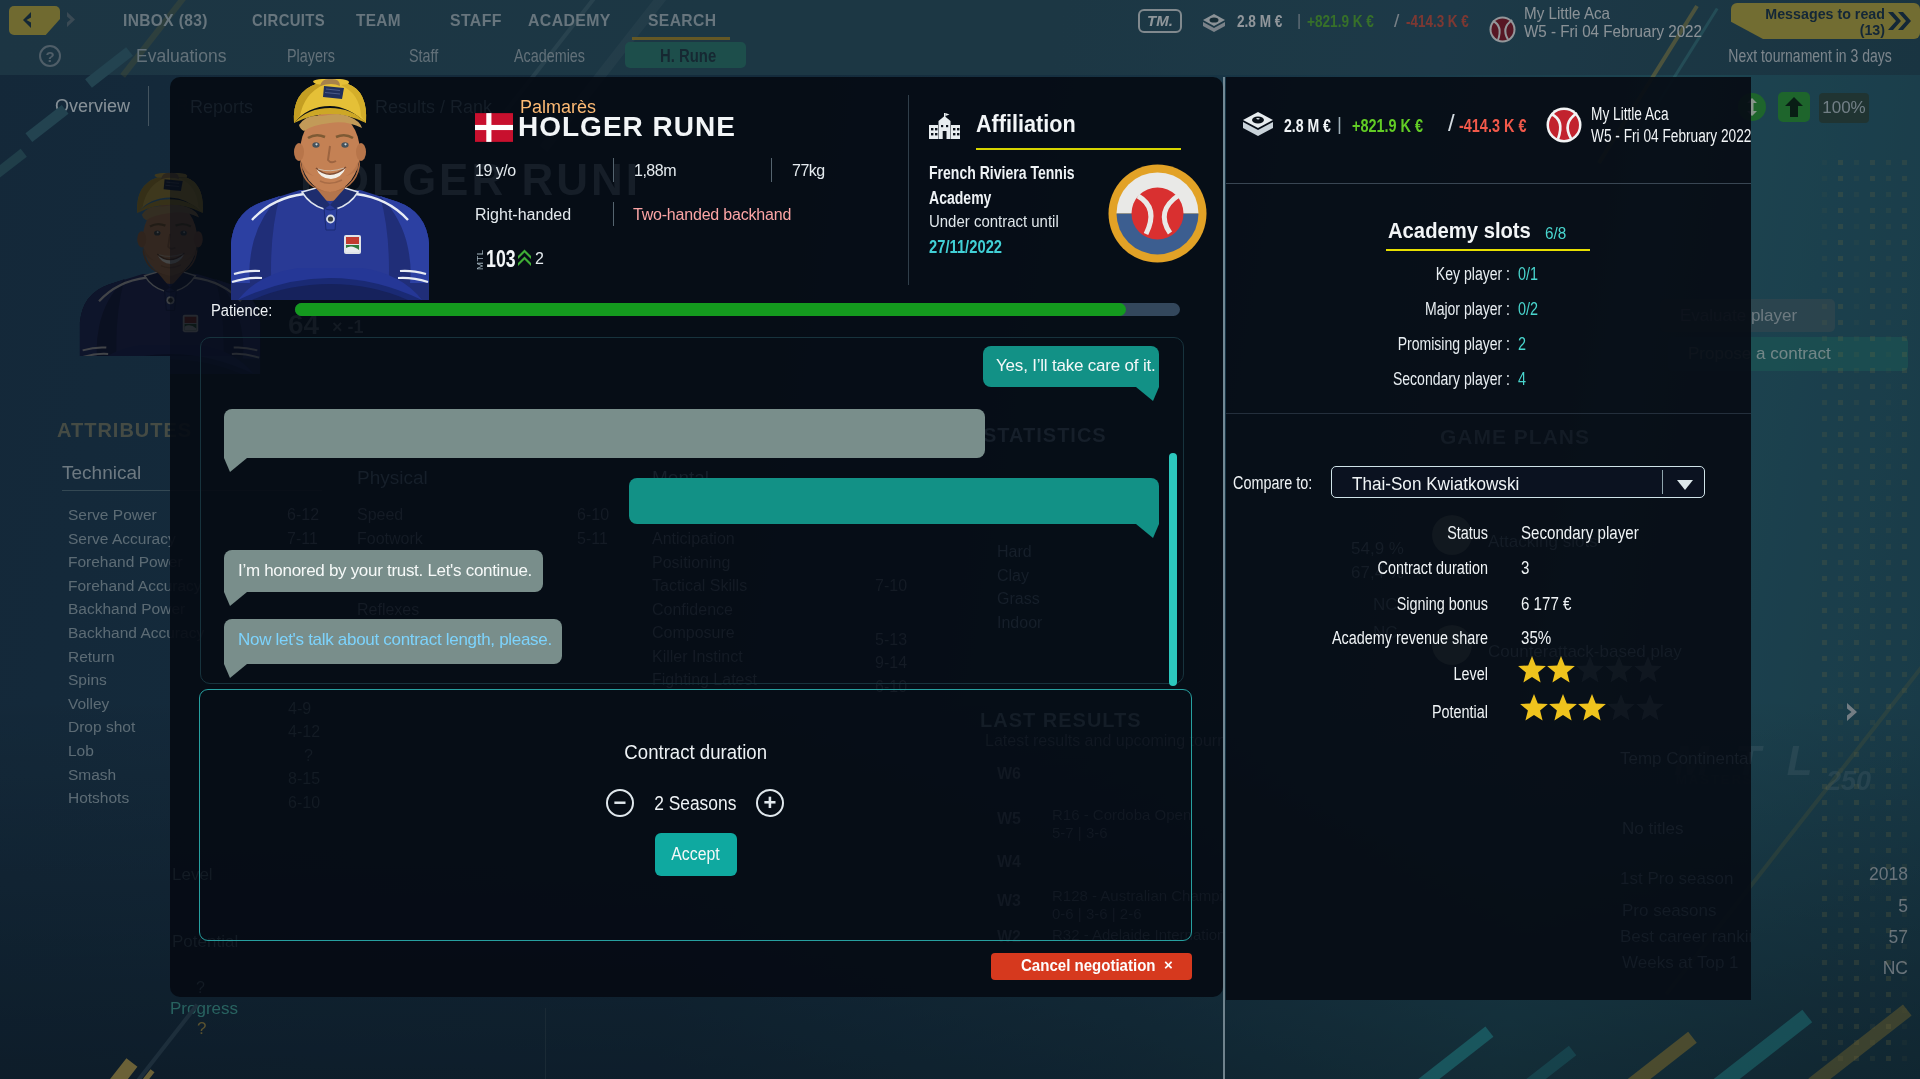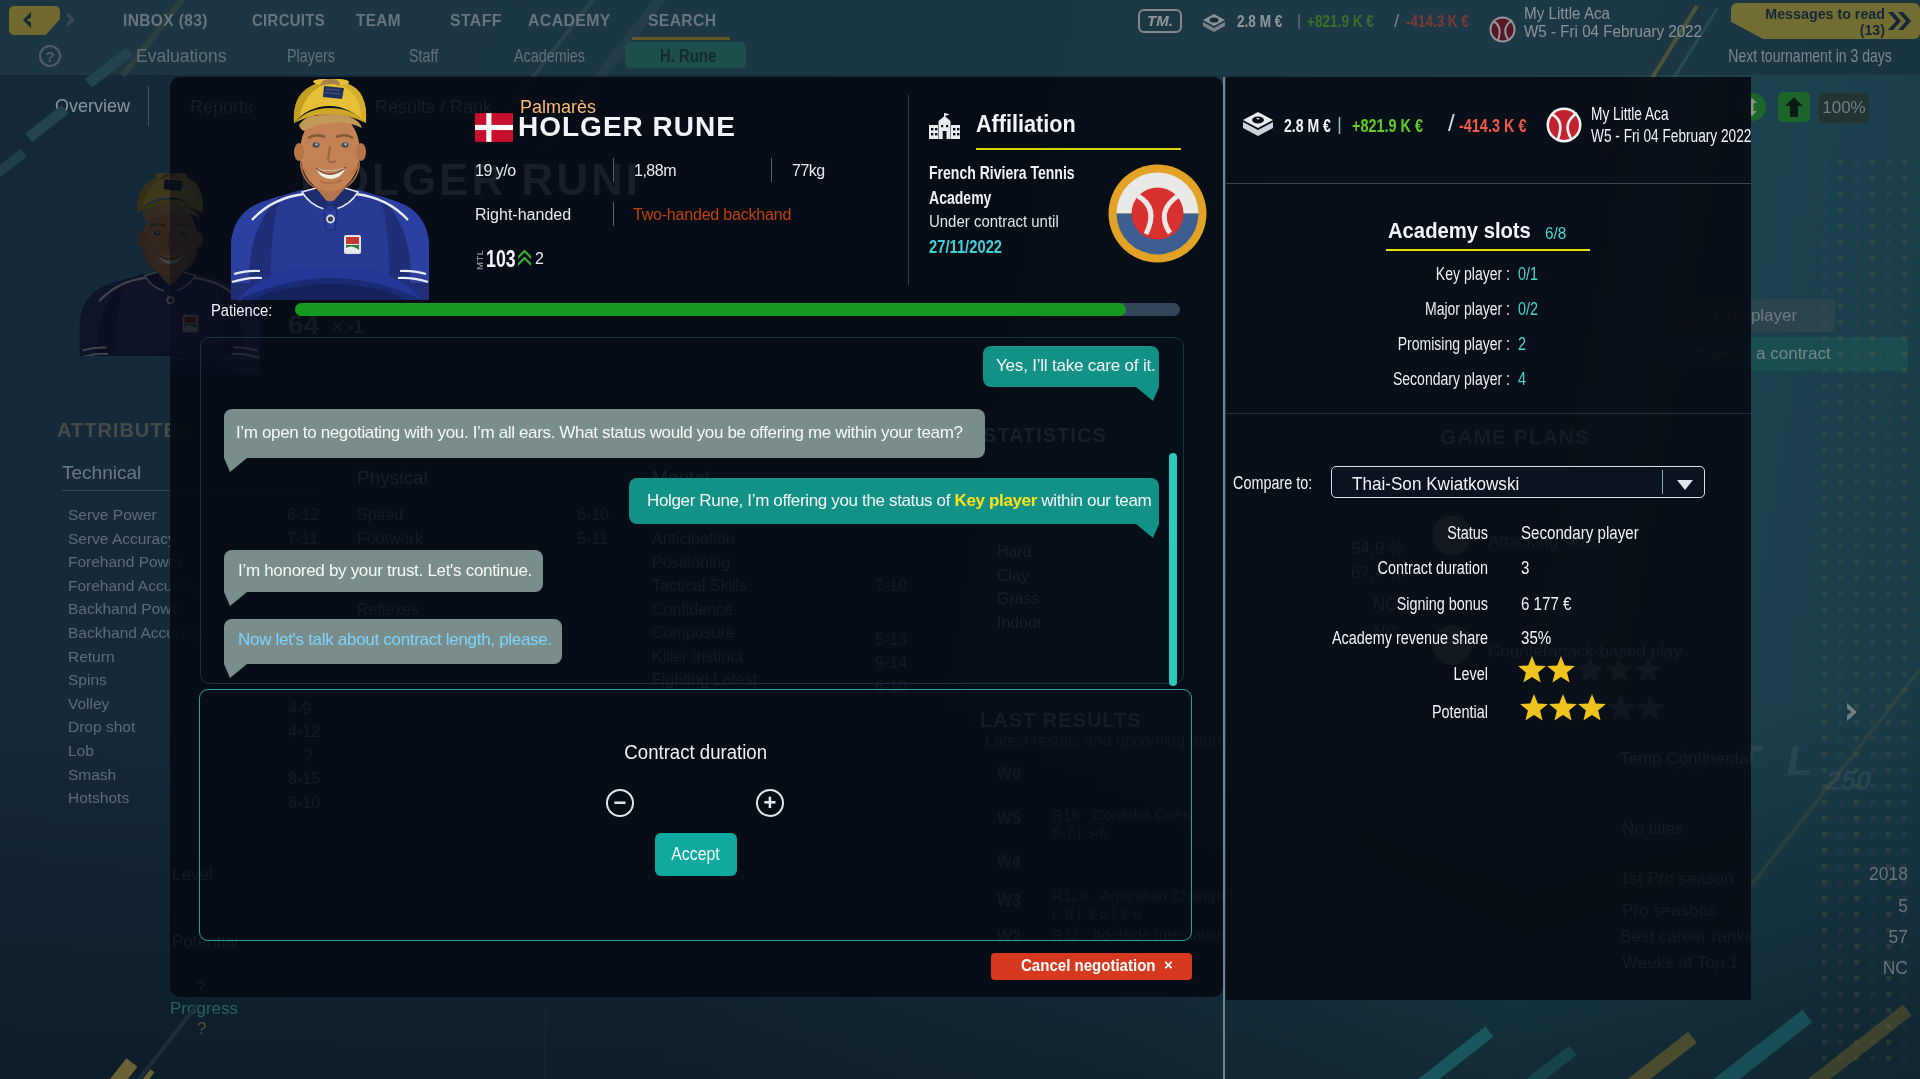--- a/index.html
+++ b/index.html
@@ -806,21 +806,21 @@
   <div class="abs" style="left:348px;top:34px;color:#f2f5f7;font-weight:bold;font-size:28px;letter-spacing:1px;">HOLGER RUNE</div>
 
   <div class="abs" style="left:305px;top:85px;color:#e4eaee;font-size:16px;letter-spacing:-0.5px;">19 y/o</div>
   <div class="abs" style="left:443px;top:81px;width:1px;height:24px;background:#55646f;"></div>
   <div class="abs" style="left:464px;top:85px;color:#e4eaee;font-size:16px;letter-spacing:-0.5px;">1,88m</div>
   <div class="abs" style="left:601px;top:81px;width:1px;height:24px;background:#55646f;"></div>
   <div class="abs" style="left:622px;top:85px;color:#e4eaee;font-size:16px;letter-spacing:-0.5px;">77kg</div>
 
   <div class="abs" style="left:305px;top:129px;color:#e4eaee;font-size:16px;">Right-handed</div>
   <div class="abs" style="left:443px;top:125px;width:1px;height:24px;background:#55646f;"></div>
-  <div class="abs" style="left:463px;top:129px;color:#c2410c;font-size:16px;letter-spacing:-0.2px;">Two-handed backhand</div>
+  <div class="abs" style="left:463px;top:129px;color:#fca5a5;font-size:16px;letter-spacing:-0.2px;">Two-handed backhand</div>
 
   <svg class="abs" style="left:303px;top:170px;" width="12" height="24" viewBox="0 0 12 24">
         <text x="-23" y="9.5" transform="rotate(-90)" fill="#9fb0ba" font-size="9.5" font-family="Liberation Sans" letter-spacing="0.5">MTL</text>
       </svg>
   <div class="abs" style="left:316px;top:168px;color:#f2f5f7;font-weight:bold;font-size:24px;transform:scaleX(0.74);transform-origin:left center;">103</div>
   <svg class="abs" style="left:347px;top:172px;" width="15" height="17" viewBox="0 0 15 17">
     <path d="M1 7 L7.5 0.5 L14 7 L14 4 L7.5 -2.5 L1 4 Z" fill="#3fae35" transform="translate(0,3)"></path>
     <path d="M1 15 L7.5 8.5 L14 15 L14 12 L7.5 5.5 L1 12 Z" fill="#3fae35" transform="translate(0,2)"></path>
   </svg>
   <div class="abs" style="left:365px;top:173px;color:#e4eaee;font-size:16px;">2</div>
@@ -870,45 +870,44 @@
   <div class="abs" style="left:813px;top:269px;width:176px;height:41px;background:#129186;border-radius:8px 8px 0 8px;"></div>
   <svg class="abs" style="left:966px;top:310px;" width="23" height="14" viewBox="0 0 23 14">
         <path d="M0 0 L23 0 L17 14 Z" fill="#129186"></path>
       </svg>
   <div class="abs" style="left:826px;top:279px;color:#f4f8f8;font-size:17px;letter-spacing:-0.2px;white-space:nowrap;">Yes, I’ll take care of it.</div>
 
   <div class="abs" style="left:54px;top:332px;width:761px;height:49px;background:#798e8b;border-radius:8px 8px 8px 0;"></div>
   <svg class="abs" style="left:54px;top:381px;" width="23" height="14" viewBox="0 0 23 14">
         <path d="M0 0 L23 0 L6 14 Z" fill="#798e8b"></path>
       </svg>
-  <div class="abs" style="left:66px;top:346px;color:#f6f9f8;font-size:17px;letter-spacing:-0.35px;white-space:nowrap;">I’m open to negotiating with you. I’m all ears. What status would you be offering me within your team?</div>
 
   <div class="abs" style="left:459px;top:401px;width:530px;height:46px;background:#129186;border-radius:8px 8px 0 8px;"></div>
   <svg class="abs" style="left:966px;top:447px;" width="23" height="14" viewBox="0 0 23 14">
         <path d="M0 0 L23 0 L17 14 Z" fill="#129186"></path>
       </svg>
-  <div class="abs" style="left:477px;top:414px;color:#f4f8f8;font-size:17px;letter-spacing:-0.35px;white-space:nowrap;">Holger Rune, I’m offering you the status of <span style="color:#ffe11a;font-weight:bold;">Key player</span> within our team</div>
 
   <div class="abs" style="left:54px;top:473px;width:319px;height:42px;background:#798e8b;border-radius:8px 8px 8px 0;"></div>
   <svg class="abs" style="left:54px;top:515px;" width="23" height="14" viewBox="0 0 23 14">
         <path d="M0 0 L23 0 L6 14 Z" fill="#798e8b"></path>
       </svg>
   <div class="abs" style="left:68px;top:484px;color:#f6f9f8;font-size:17px;letter-spacing:-0.3px;white-space:nowrap;">I’m honored by your trust. Let's continue.</div>
 
   <div class="abs" style="left:54px;top:542px;width:338px;height:45px;background:#798e8b;border-radius:8px 8px 8px 0;"></div>
   <svg class="abs" style="left:54px;top:587px;" width="23" height="14" viewBox="0 0 23 14">
         <path d="M0 0 L23 0 L6 14 Z" fill="#798e8b"></path>
       </svg>
   <div class="abs" style="left:68px;top:553px;color:#7dd3fc;font-size:17px;letter-spacing:-0.3px;white-space:nowrap;">Now let's talk about contract length, please.</div>
 
   <div class="abs" style="left:999px;top:376px;width:8px;height:233px;background:#2cc8be;border-radius:5px;"></div>
 
   <div class="abs" style="left:29px;top:612px;width:993px;height:252px;border:1.5px solid #27a0a0;border-radius:9px;"></div>
   <div class="abs" style="left:29px;top:664px;width:993px;text-align:center;color:#eef2f5;font-size:20px;"><span style="display:inline-block;transform:scaleX(0.93);">Contract duration</span></div>
   <div class="abs" style="left:436px;top:712px;width:28px;height:28px;border:2.5px solid #dfe7ec;border-radius:50%;color:#dfe7ec;font-size:22px;font-weight:bold;text-align:center;line-height:23px;">−</div>
+  <div class="abs" style="left:29px;top:715px;width:993px;text-align:center;color:#eef2f5;font-size:20px;"><span style="display:inline-block;transform:scaleX(0.87);">2 Seasons</span></div>
   <div class="abs" style="left:586px;top:712px;width:28px;height:28px;border:2.5px solid #dfe7ec;border-radius:50%;color:#dfe7ec;font-size:22px;font-weight:bold;text-align:center;line-height:23px;">+</div>
   <div class="abs" style="left:485px;top:756px;width:82px;height:43px;background:#0fa9a0;border-radius:6px;color:#f4f8f8;font-size:18px;text-align:center;line-height:43px;"><span style="display:inline-block;transform:scaleX(0.88);">Accept</span></div>
 
   <div class="abs" style="left:821px;top:876px;width:201px;height:27px;background:#d6391e;border-radius:4px;"></div>
   <div class="abs" style="left:851px;top:880px;color:#fdfdfd;font-weight:bold;font-size:16px;transform:scaleX(0.94);transform-origin:left center;white-space:nowrap;">Cancel negotiation</div>
   <div class="abs" style="left:994px;top:879px;color:#fdfdfd;font-weight:bold;font-size:15px;">×</div>
 </div>
 
 <div id="rpanel" class="abs" style="left:1226px;top:77px;width:525px;height:923px;background:rgba(6,12,20,0.93);overflow:hidden;">
 

